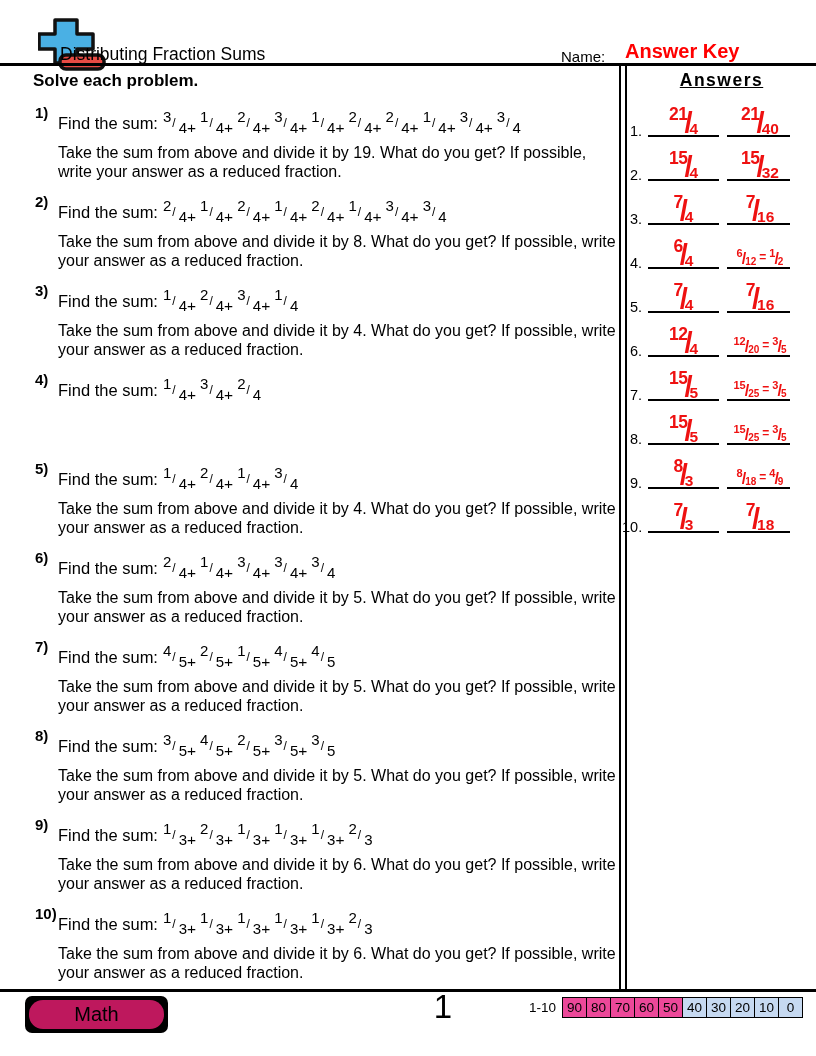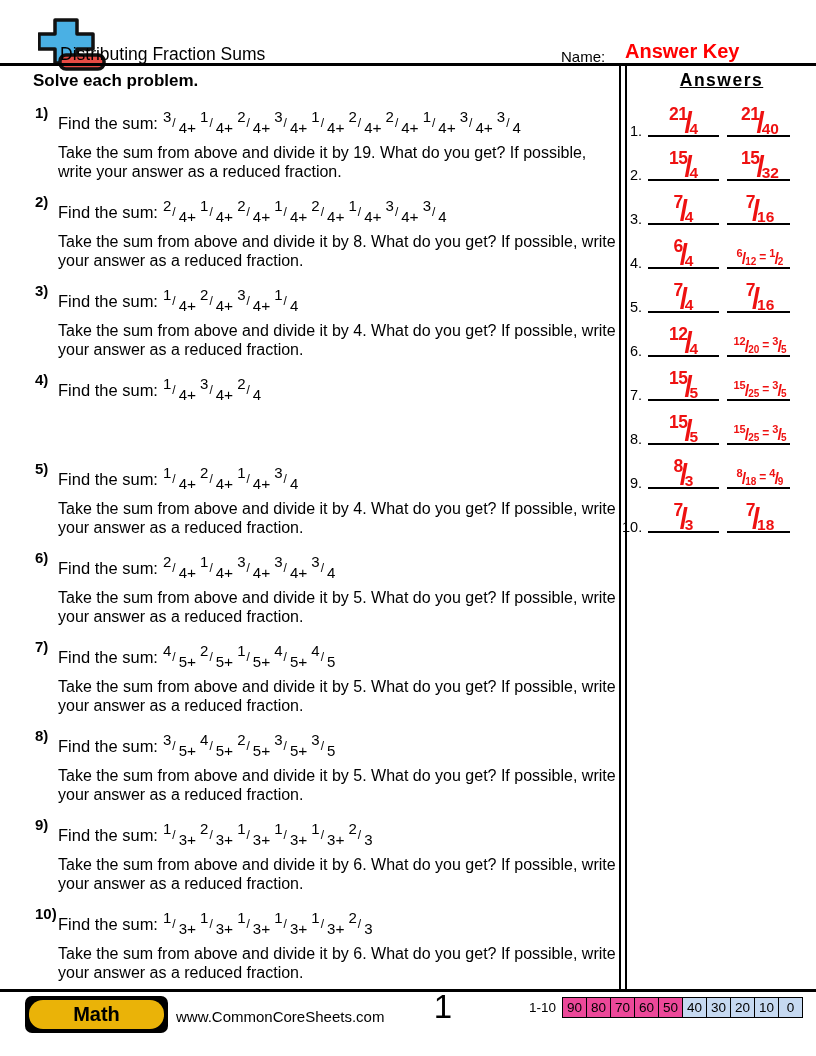--- a/index.html
+++ b/index.html
@@ -46,23 +46,23 @@
   .lead { margin-right:5px; }
   .pf-n { font-size:15px; vertical-align:7px; }
   .pf-s { font-size:12px; vertical-align:2px; margin:0 3px 0 1px; }
   .pf-d { font-size:15px; vertical-align:-4px; }
   .pf-p { font-size:15.5px; vertical-align:-4px; margin-right:4px; }
   .pbody { font-size:16px; line-height:19px; width:560px; margin-top:2px; }
   
   .fline { position:absolute; left:0; top:989px; width:816px; height:3px; background:#000; }
   .badge { position:absolute; left:25px; top:996px; width:143px; height:37px;
            background:#000; border-radius:7px; padding:4px; }
-  .badge-inner { width:100%; height:100%; background:#eab308; border-radius:14px;
+  .badge-inner { width:100%; height:100%; background:#be185d; border-radius:14px;
            display:flex; align-items:center; justify-content:center;
-           font-size:20px; font-weight:bold; }
+           font-size:20px; font-weight:normal; }
   .website { position:absolute; left:176px; top:1008px; font-size:15px; }
   .pagenum { position:absolute; left:420px; top:988px; width:46px; text-align:center; font-size:33px; }
   .score-label { position:absolute; left:529px; top:1000px; font-size:13.5px; }
   .score-table { position:absolute; left:563px; top:997px; display:flex; }
   .score-cell { width:25px; height:21px; border:1px solid #000; margin-left:-1px;
            font-size:13.5px; text-align:center; line-height:19px; background:#ec4899; }
   .score-cell.shaded { background:var(--score-shade); }
 </style>
 </head>
 <body>
@@ -343,21 +343,20 @@
       </div>
       <div class="pbody">Take the sum from above and divide it by 6. What do you get? If possible, write your answer as a reduced fraction.</div>
     </div>
   </div>
     </div>
 
   <div class="fline"></div>
   <div class="badge">
     <div class="badge-inner">Math</div>
   </div>
-  <div class="website">www.CommonCoreSheets.com</div>
   <div class="pagenum">1</div>
   <div class="score-label">1-10</div>
   <div class="score-table" id="score-table">
       <div class="score-cell">90</div>
       <div class="score-cell">80</div>
       <div class="score-cell">70</div>
       <div class="score-cell">60</div>
       <div class="score-cell">50</div>
       <div class="score-cell shaded">40</div>
       <div class="score-cell shaded">30</div>

